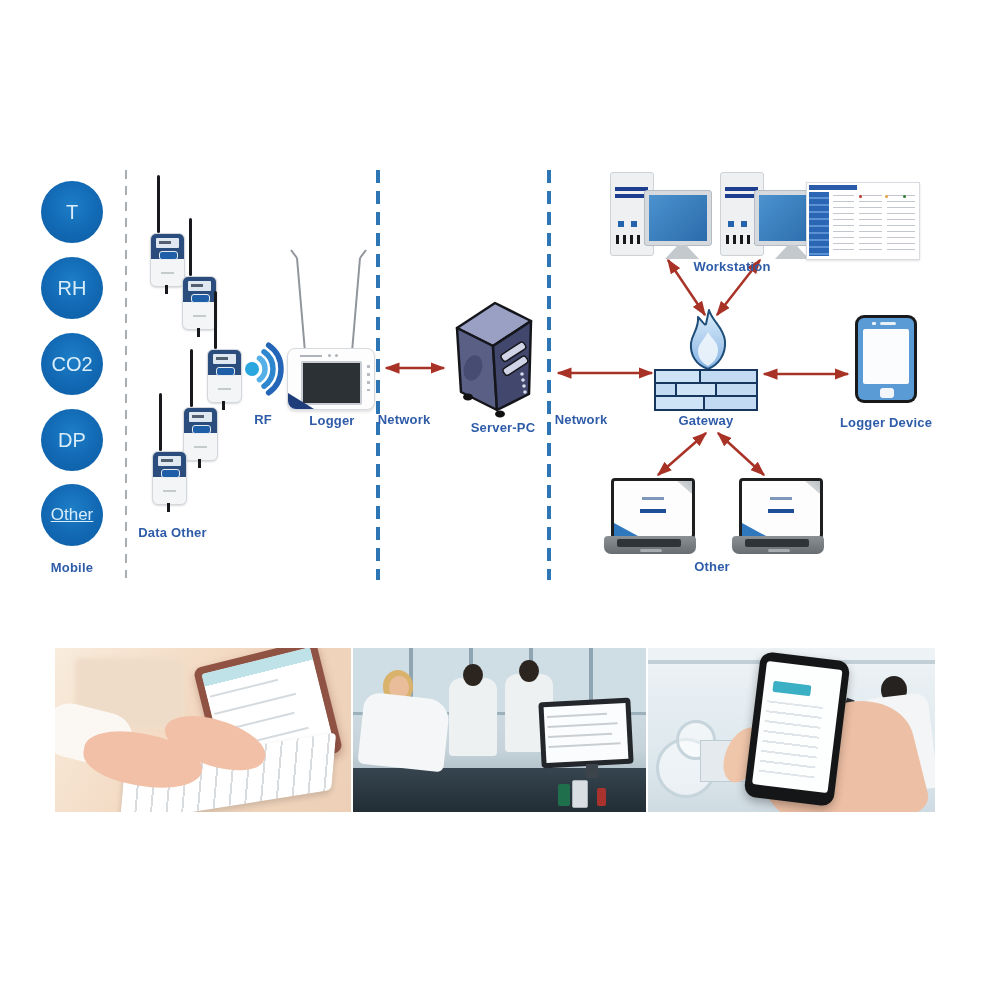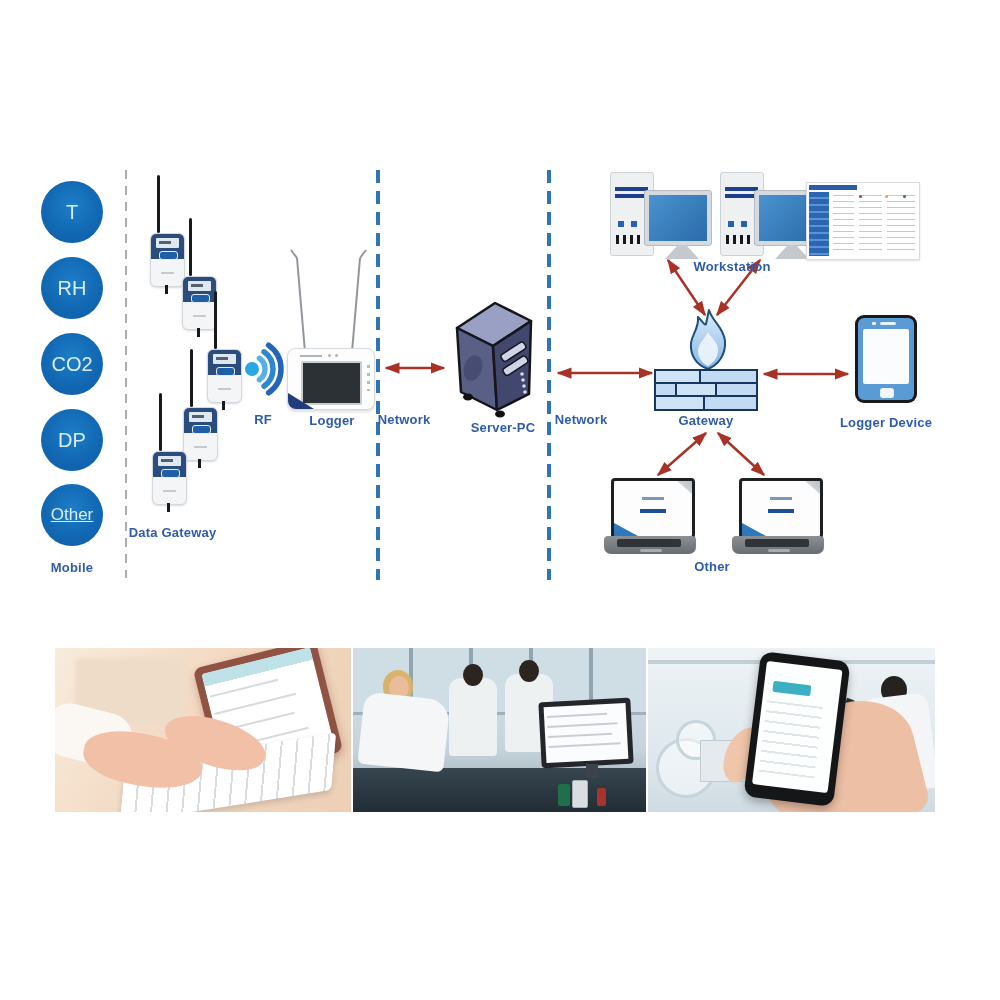--- a/index.html
+++ b/index.html
@@ -229,21 +229,21 @@
     <i class="ant"></i>
     <div class="lbody">
       <i class="ltop"></i>
       <i class="lcd"></i>
       <i class="lcdtx"></i>
       <i class="pill"></i>
       <i class="ldash"></i>
     </div>
     <i class="stub"></i>
   </div>
-  <div class="lbl" style="left:115px;top:525px;width:115px">Data Gateway</div>
+  <div class="lbl" style="left:115px;top:525px;width:115px">Data Other</div>
 
   <svg style="position:absolute;left:236px;top:329px" width="70" height="80" viewBox="0 0 70 80">
     <circle cx="16" cy="40" r="7" fill="#2ba7e0"></circle>
     <g fill="none" stroke-linecap="round">
       <path d="M23.46 29.35 A13 13 0 0 1 23.46 50.65" stroke="#54b0e6" stroke-width="5.5"></path>
       <path d="M28.05 22.80 A21 21 0 0 1 28.05 57.20" stroke="#2e86cf" stroke-width="5.5"></path>
       <path d="M32.63 16.24 A29 29 0 0 1 32.63 63.76" stroke="#2565b8" stroke-width="5.5"></path>
     </g>
   </svg>
   <div class="lbl" style="left:240px;top:412px;width:46px">RF</div>

